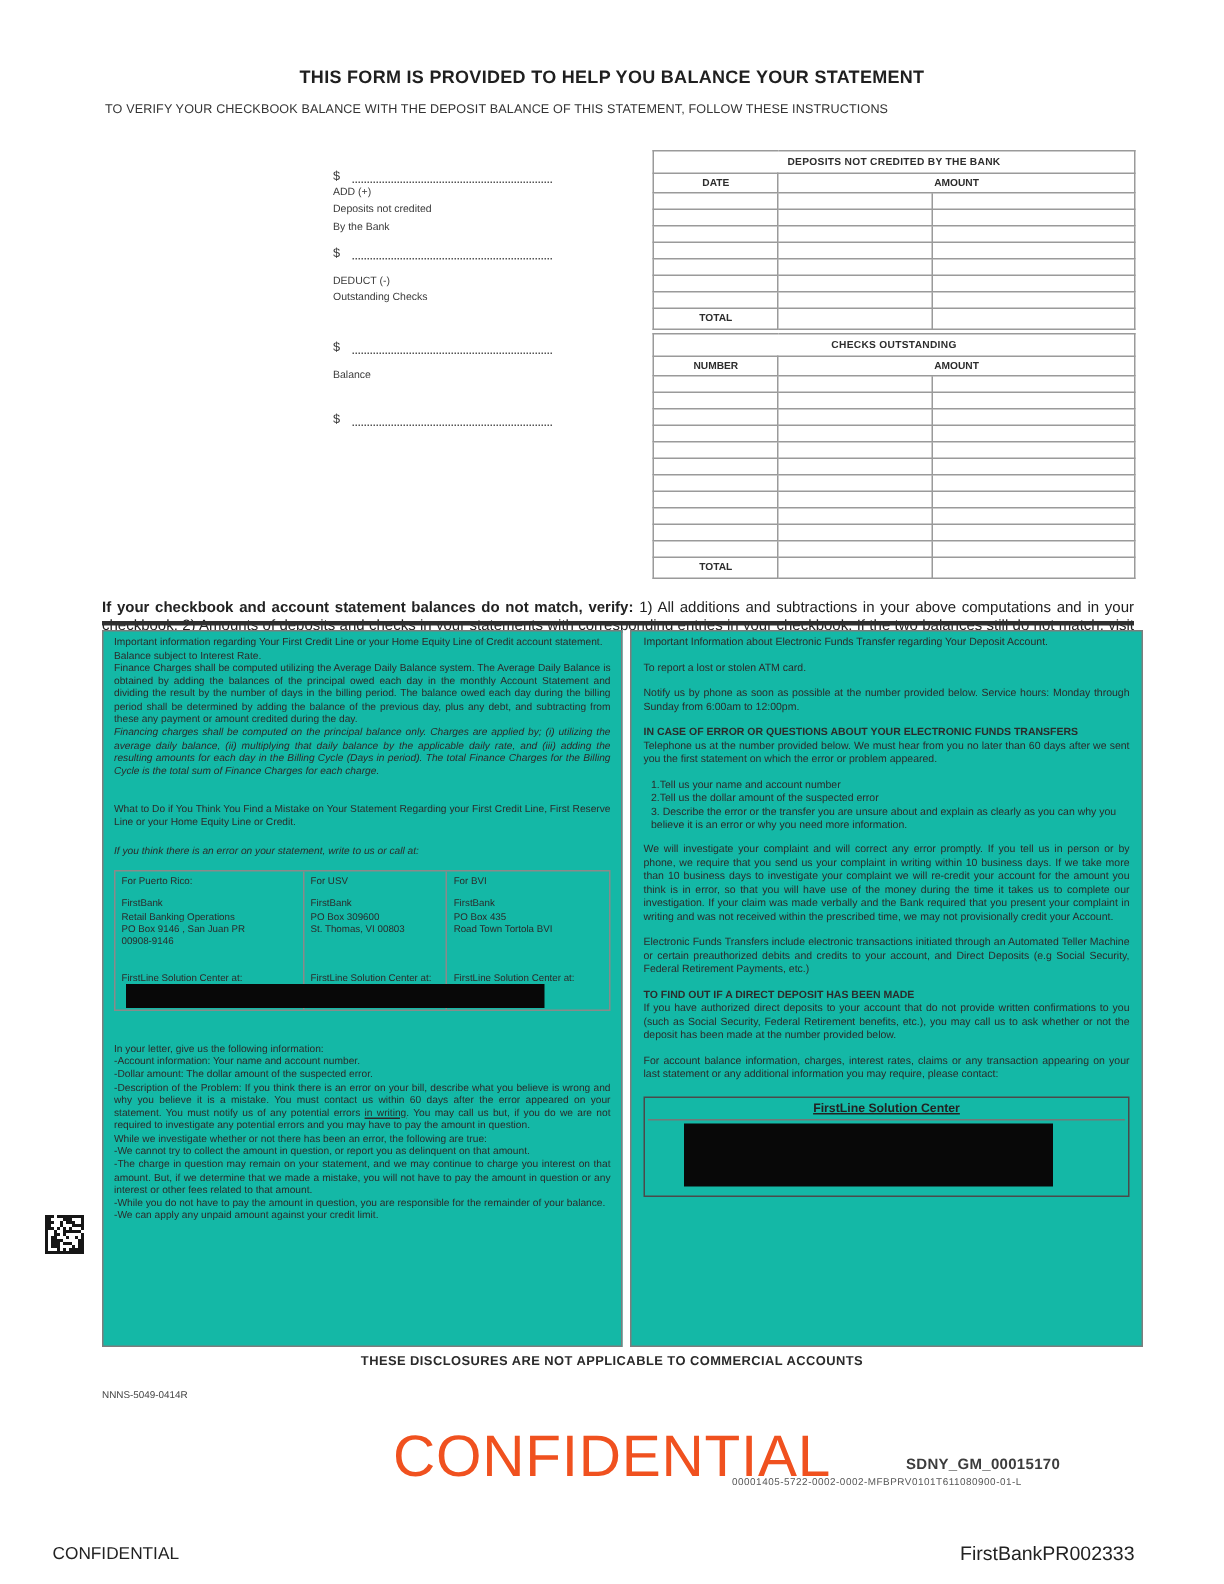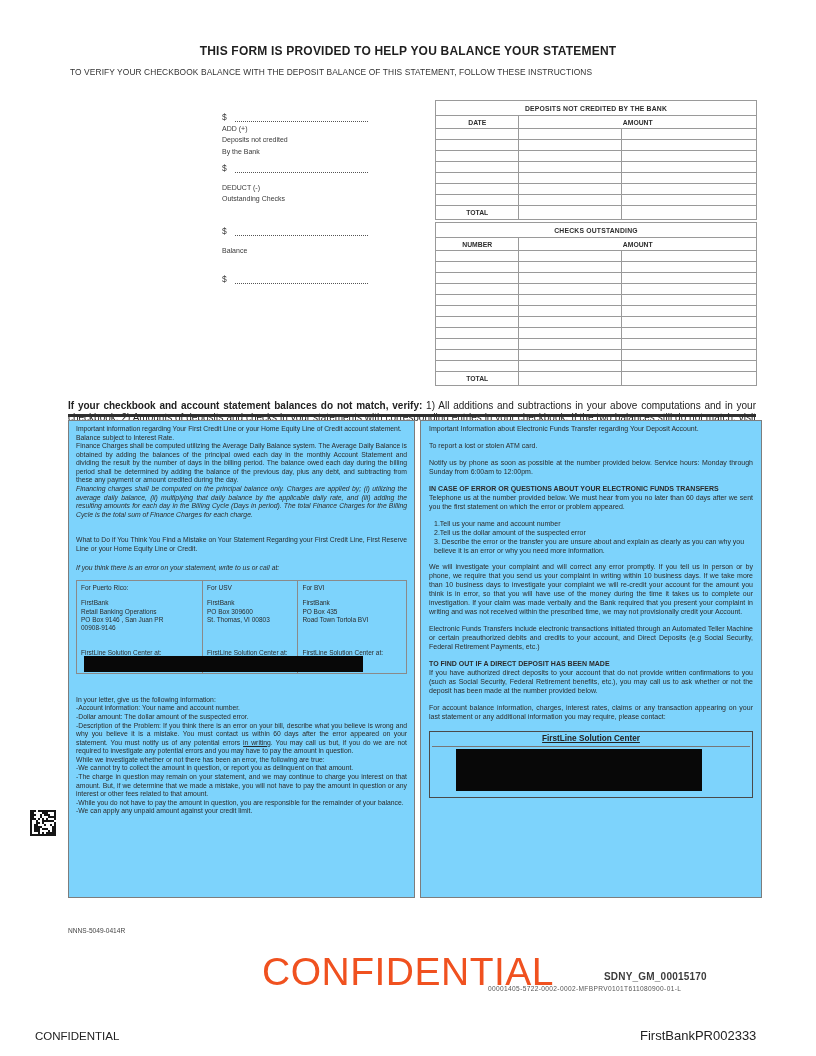--- a/index.html
+++ b/index.html
@@ -27,21 +27,21 @@
   .stmt-table .t-total{height:13px;text-align:center;font-weight:700;}
   .dep-table{top:100px;}
   .chk-table{top:222px;}
 
   .verify{position:absolute;top:400px;left:68px;width:688px;font-size:10px;
           line-height:1.22;text-align:justify;color:#222;}
   .verify .lead{font-weight:bold;}
   .rule{position:absolute;top:414px;left:68px;width:688px;height:3px;background:#2f2f2f;}
 
   
-  .panel{position:absolute;top:420px;border:1px solid #7d7d7d;background:#7dd3fc;
+  .panel{position:absolute;top:420px;border:1px solid #7d7d7d;background:#14b8a6;
          box-sizing:border-box;overflow:hidden;}
   .panel-left{left:68px;width:347px;height:478px;padding:4px 7px;font-size:6.8px;line-height:1.26;}
   .panel-right{left:420px;width:342px;height:478px;padding:4px 8px;font-size:7px;line-height:1.28;}
   .panel p{margin:0;text-align:justify;}
   .panel .gap{margin-top:8px;}
   .panel .biggap{margin-top:17px;}
   .panel .ital{font-style:italic;}
   .panel .bold{font-weight:bold;}
   .smallgap{margin-top:3px;}
 
@@ -332,20 +332,21 @@
     <p class="gap">Electronic Funds Transfers include electronic transactions initiated through an Automated Teller Machine or certain preauthorized debits and credits to your account, and Direct Deposits (e.g  Social Security, Federal Retirement Payments, etc.)</p>
     <p class="gap bold">TO FIND OUT IF A DIRECT DEPOSIT HAS BEEN MADE</p>
     <p>If you have authorized direct deposits to your account that do not provide written confirmations to you (such as Social Security, Federal Retirement benefits, etc.), you may call us to ask whether or not the deposit has been made at the number provided below.</p>
     <p class="gap">For account balance information, charges, interest rates, claims or any transaction appearing on your last statement or any additional information you may require, please contact:</p>
     <div class="fsc-box">
       <div class="fsc-title">FirstLine Solution Center</div>
       <div class="redacted-bar-fsc"></div>
     </div>
   </div>
 
+  <div class="disclosures">THESE DISCLOSURES ARE NOT APPLICABLE TO COMMERCIAL ACCOUNTS</div>
   <div class="form-code">NNNS-5049-0414R</div>
 
   <div class="qr"><svg width="26" height="26" viewBox="0 0 26 26" fill="#161616" xmlns="http://www.w3.org/2000/svg">
         <rect x="0" y="0" width="2" height="2"></rect>
         <rect x="2" y="0" width="2" height="2"></rect>
         <rect x="4" y="0" width="2" height="2"></rect>
         <rect x="8" y="0" width="2" height="2"></rect>
         <rect x="10" y="0" width="2" height="2"></rect>
         <rect x="12" y="0" width="2" height="2"></rect>
         <rect x="14" y="0" width="2" height="2"></rect>

